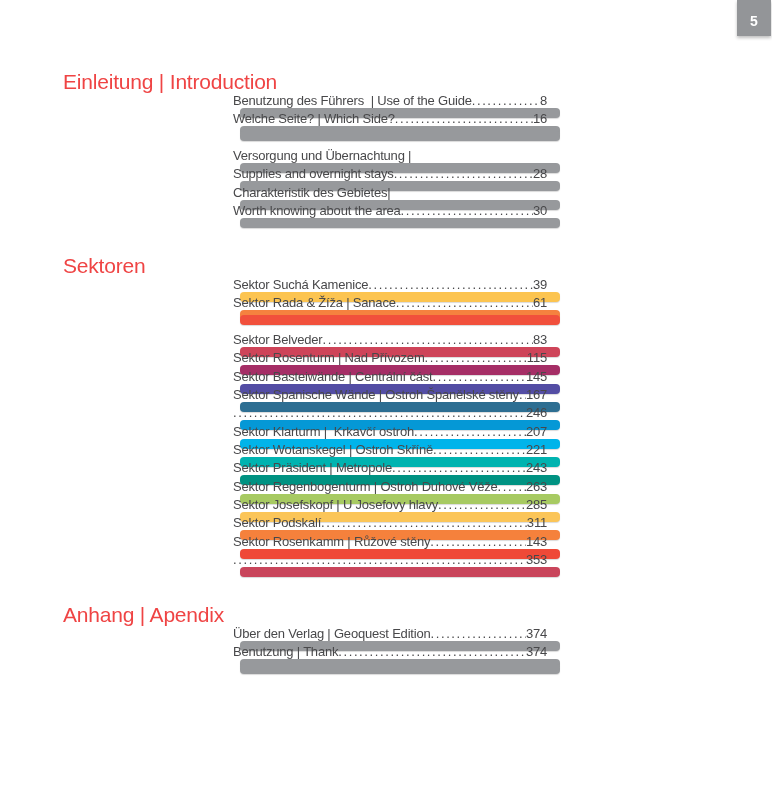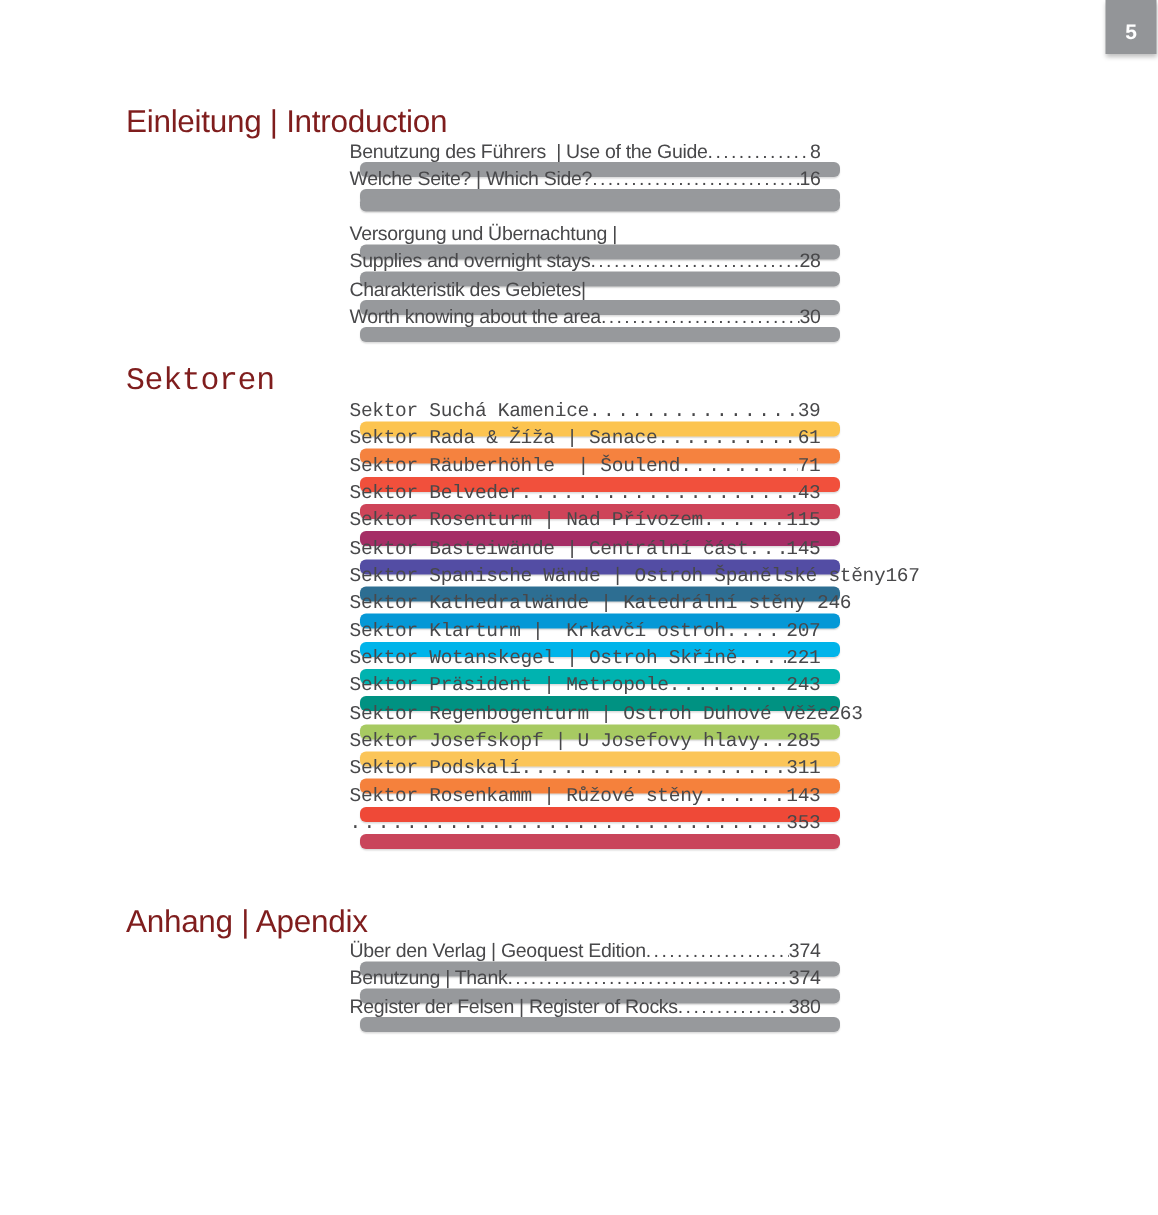--- a/index.html
+++ b/index.html
@@ -22,24 +22,23 @@
     font-size: 14px; font-weight: 700;
     display: flex; align-items: center; justify-content: center;
     padding-top: 5px;
     box-shadow: 0 2px 3px rgba(0,0,0,0.25);
   }
 
   .sec { position: absolute; left: 63px; width: 654px; }
   .heading {
     font-size: 21px; font-weight: 400;
     line-height: 24px; height: 24px;
-    color: #7f1d1d;
+    color: #ef4444;
     letter-spacing: -0.2px;
     white-space: pre;
-    margin-left: 21px;
   }
   .rows { width: 100%; }
   .row { height: 18.35px; display: flex; align-items: center; flex-direction: column; }
 
   .entry {
     width: 314px; flex: none;
     display: flex; align-items: baseline;
     font-size: 13px; line-height: 14px;
     letter-spacing: -0.2px;
     color: #48484a;
@@ -116,52 +115,47 @@
           <div class="entry">
             <span class="label">Worth knowing about the area</span>
             <span class="dots"></span>
             <span class="pg">30</span>
           </div>
           <div class="bar" style="background: rgb(151, 153, 156);"></div>
         </div>
       </div>
   </section>
 
-  <section class="sec" style="top: 243px; font-family: Liberation Mono, monospace;">
+  <section class="sec" style="top: 254px;">
     <div class="heading">Sektoren</div>
     <div class="rows">
         <div class="row">
           <div class="entry">
             <span class="label">Sektor Suchá Kamenice</span>
             <span class="dots"></span>
             <span class="pg">39</span>
           </div>
           <div class="bar" style="background: rgb(252, 196, 80);"></div>
         </div>
         <div class="row">
           <div class="entry">
             <span class="label">Sektor Rada &amp; Žíža | Sanace</span>
             <span class="dots"></span>
             <span class="pg">61</span>
           </div>
           <div class="bar" style="background: rgb(245, 130, 63);"></div>
         </div>
         <div class="row">
-          <div class="entry">
-            <span class="label">Sektor Räuberhöhle  | Šoulend</span>
-            <span class="dots"></span>
-            <span class="pg">71</span>
-          </div>
           <div class="bar" style="background: rgb(241, 80, 60);"></div>
         </div>
         <div class="row">
           <div class="entry">
             <span class="label">Sektor Belveder</span>
             <span class="dots"></span>
-            <span class="pg">43</span>
+            <span class="pg">83</span>
           </div>
           <div class="bar" style="background: rgb(206, 68, 89);"></div>
         </div>
         <div class="row">
           <div class="entry">
             <span class="label">Sektor Rosenturm | Nad Přívozem</span>
             <span class="dots"></span>
             <span class="pg">115</span>
           </div>
           <div class="bar" style="background: rgb(165, 46, 102);"></div>
@@ -177,21 +171,20 @@
         <div class="row">
           <div class="entry">
             <span class="label">Sektor Spanische Wände | Ostroh Španělské stěny</span>
             <span class="dots"></span>
             <span class="pg">167</span>
           </div>
           <div class="bar" style="background: rgb(45, 110, 146);"></div>
         </div>
         <div class="row">
           <div class="entry">
-            <span class="label">Sektor Kathedralwände | Katedrální stěny </span>
             <span class="dots"></span>
             <span class="pg">246</span>
           </div>
           <div class="bar" style="background: rgb(5, 152, 214);"></div>
         </div>
         <div class="row">
           <div class="entry">
             <span class="label">Sektor Klarturm |  Krkavčí ostroh</span>
             <span class="dots"></span>
             <span class="pg">207</span>
@@ -269,23 +262,18 @@
         </div>
         <div class="row">
           <div class="entry">
             <span class="label">Benutzung | Thank</span>
             <span class="dots"></span>
             <span class="pg">374</span>
           </div>
           <div class="bar" style="background: rgb(151, 153, 156);"></div>
         </div>
         <div class="row">
-          <div class="entry">
-            <span class="label">Register der Felsen | Register of Rocks</span>
-            <span class="dots"></span>
-            <span class="pg">380</span>
-          </div>
           <div class="bar" style="background: rgb(151, 153, 156);"></div>
         </div>
       </div>
   </section>
 
 </div>
 
 </body></html>

